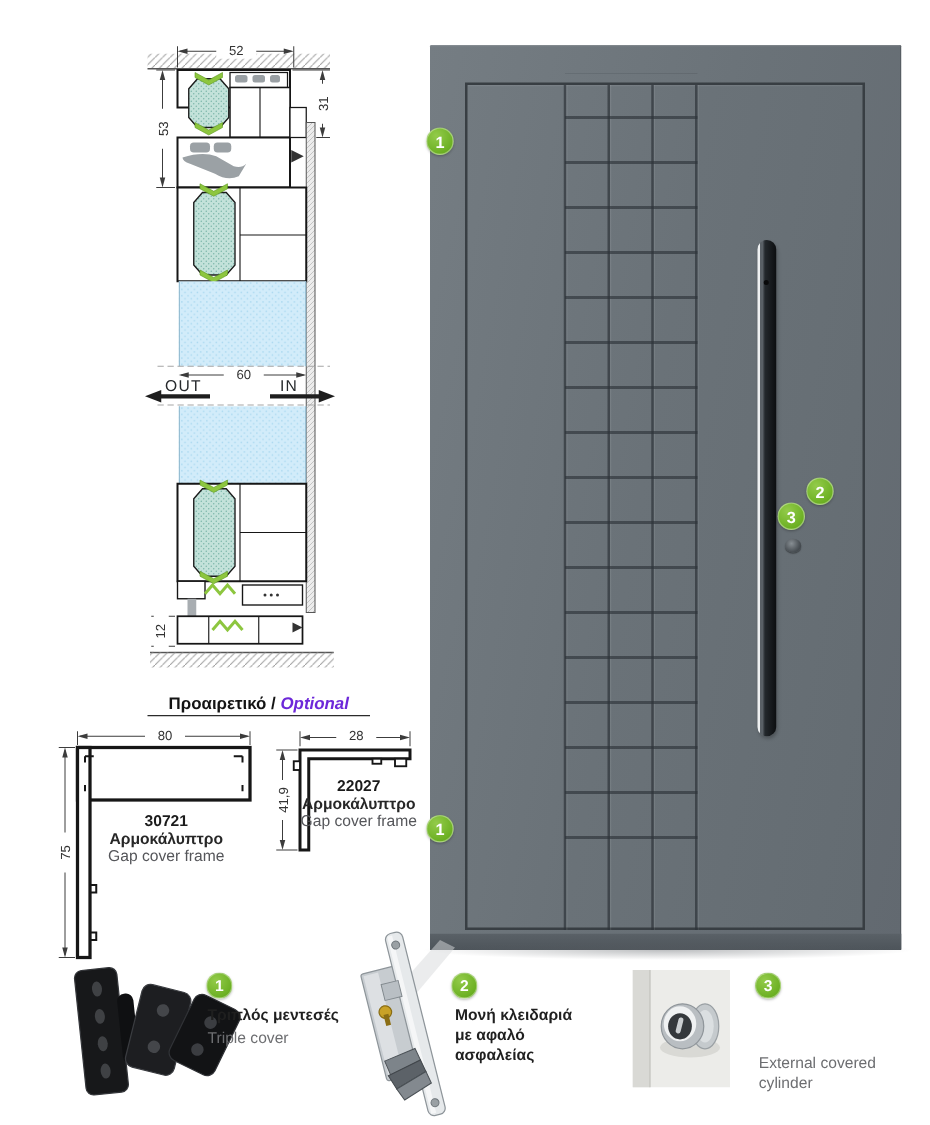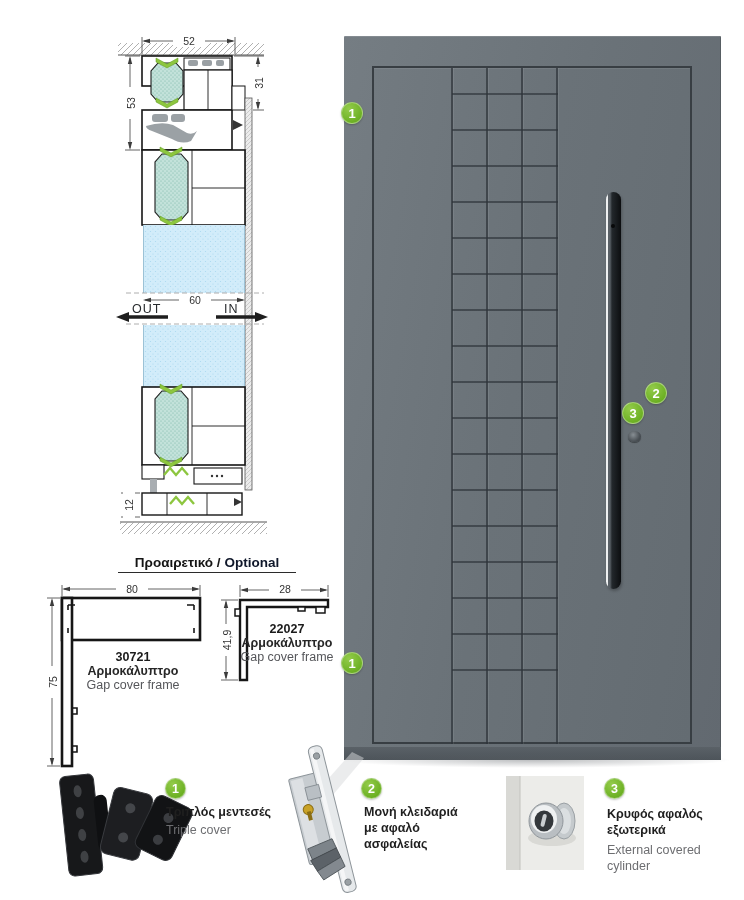--- a/index.html
+++ b/index.html
@@ -9,21 +9,21 @@
 
   
   .dim{position:absolute;font-size:10.5px;color:#333;background:#fff;text-align:center;line-height:12px;padding:0 1px;}
   .dim-v{transform:rotate(-90deg);}
 
   .outin{position:absolute;font-size:12.5px;color:#26292c;letter-spacing:1px;font-weight:400;}
 
   
   .opt-title{position:absolute;left:118px;top:555px;width:178px;text-align:center;font-size:13.5px;font-weight:bold;border-bottom:1.5px solid #2b2b2b;padding-bottom:2px;}
   .opt-title .gr{color:#141414;}
-  .opt-title .en{color:#0f172a;}
+  .opt-title .en{color:#6d28d9;font-style:italic;}
   .profile-label{position:absolute;text-align:center;line-height:14px;}
   .profile-label .code{font-weight:bold;font-size:12.5px;color:#1b1b1b;display:block;}
   .profile-label .gr{font-weight:bold;font-size:12.5px;color:#272727;display:block;}
   .profile-label .en{font-size:12.5px;color:#55565a;display:block;}
 
   
   .door-wrap{position:absolute;left:344px;top:36px;width:377px;height:724px;}
   .door-frame{position:absolute;left:0;top:0;right:0;bottom:0;background:linear-gradient(103deg,#757d83 0%,#6a7278 50%,#626970 100%);border-radius:1px;box-shadow:inset 0 1px 0 rgba(255,255,255,.12), inset -1px 0 0 rgba(0,0,0,.15);}
   .door-leaf{position:absolute;left:28px;top:30px;right:29px;bottom:16px;background:linear-gradient(100deg,#727a80 0%,#6a7278 45%,#646c72 100%);border:2px solid #383e43;box-shadow:inset 0 1px 0 rgba(255,255,255,.07);}
   .door-sill{position:absolute;left:0;right:0;bottom:0;height:13px;background:linear-gradient(#5a6167,#4d545a);}
@@ -391,16 +391,15 @@
   <div class="feat-en" style="left:166px;top:822px;width:125px;">Triple cover</div>
 
   <div class="marker fmarker" style="left:361px;top:778px;">
       <span>2</span>
     </div>
   <div class="feat-gr" style="left:364px;top:804px;width:95px;">Μονή κλειδαριά με αφαλό ασφαλείας</div>
 
   <div class="marker fmarker" style="left:604px;top:778px;">
       <span>3</span>
     </div>
-  <div class="feat-gr" style="left:607px;top:806px;width:108px;">Κρυφός αφαλός εξωτερικά</div>
   <div class="feat-en" style="left:607px;top:842px;width:120px;">External covered cylinder</div>
 
 </div>
 
 </body></html>

